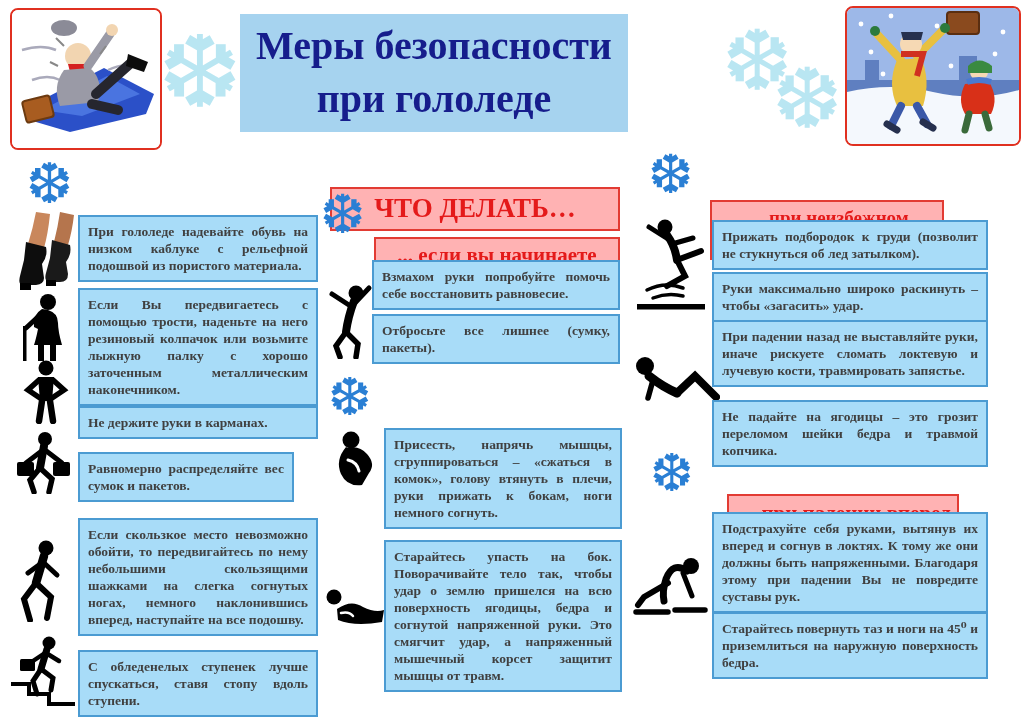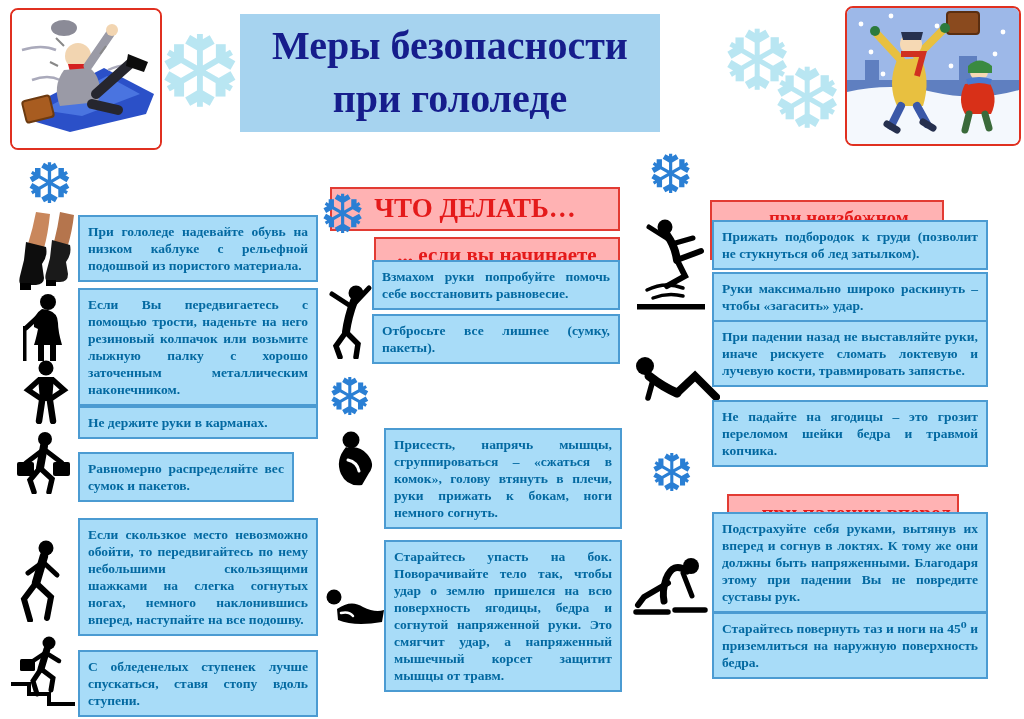--- a/index.html
+++ b/index.html
@@ -3,21 +3,21 @@
 <meta charset="utf-8">
 <style>
   html,body{margin:0;padding:0;background:#ffffff;}
   #poster{position:relative;width:1024px;height:719px;background:#ffffff;overflow:hidden;
     font-family:"Liberation Serif","DejaVu Serif",serif;}
   .abs{position:absolute;}
   .title{background:#a6d3ef;color:#161d8c;font-weight:bold;font-size:40px;line-height:1.32;
     text-align:center;padding-top:6px;}
   .pinkhead{background:#ffb2b3;border:2.5px solid #e23b33;color:#e41a1a;font-weight:bold;
     text-align:center;display:flex;align-items:center;justify-content:center;line-height:1.25;box-sizing:border-box;margin-top:45px;}
-  .bluebox{background:#a8dcf8;border:2px solid #4b9bd2;color:#0369a1;font-weight:bold;
+  .bluebox{background:#a8dcf8;border:2px solid #4b9bd2;color:#404040;font-weight:bold;
     font-size:13.5px;line-height:1.26;text-align:justify;padding:6px 8px;box-sizing:border-box;}
   .snow{color:#2a7fd4;line-height:1;}
   .snowlight{color:#b9e6f2;line-height:1;}
   .imgbox{border:2px solid #e03020;border-radius:8px;background:#fff;overflow:hidden;}
   svg{display:block;}
 </style>
 </head>
 <body>
 
 <div id="poster">
@@ -39,21 +39,21 @@
       <path d="M80 94 L106 100" stroke="#26262e" stroke-width="10" stroke-linecap="round"></path>
       <rect x="12" y="88" width="28" height="22" rx="3" fill="#a85c20" stroke="#6c3a10" stroke-width="2" transform="rotate(-14 26 99)"></rect>
       <path d="M44 28 L52 36 M94 36 L88 44 M38 52 L46 56" stroke="#888" stroke-width="2"></path>
     </svg>
   </div>
 
   <span class="abs snowlight" style="left:158px;top:24px;font-size:100px">❆</span>
   <span class="abs snowlight" style="left:722px;top:20px;font-size:84px">❆</span>
   <span class="abs snowlight" style="left:772px;top:58px;font-size:84px">❆</span>
 
-  <div class="abs title" style="left:240px;top:14px;width:420px;height:112px">Меры безопасности при гололеде</div>
+  <div class="abs title" style="left:240px;top:14px;width:388px;height:112px">Меры безопасности при гололеде</div>
 
   <div class="abs imgbox" style="left:845px;top:6px;width:172px;height:136px">
     <svg width="172" height="136" viewBox="0 0 172 136">
       <rect width="172" height="92" fill="#9db8e8"></rect>
       <path d="M0 72 H18 V52 H32 V72 H58 V62 H78 V72 H112 V48 H130 V72 H172 V92 H0 Z" fill="#5f7fc0"></path>
       <path d="M0 84 Q44 74 86 84 Q130 94 172 82 L172 136 H0 Z" fill="#f4f8fd"></path>
       <g fill="#ffffff">
           <circle cx="14" cy="16" r="2.4"></circle>
           <circle cx="44" cy="8" r="2.4"></circle>
           <circle cx="90" cy="18" r="2.4"></circle>

